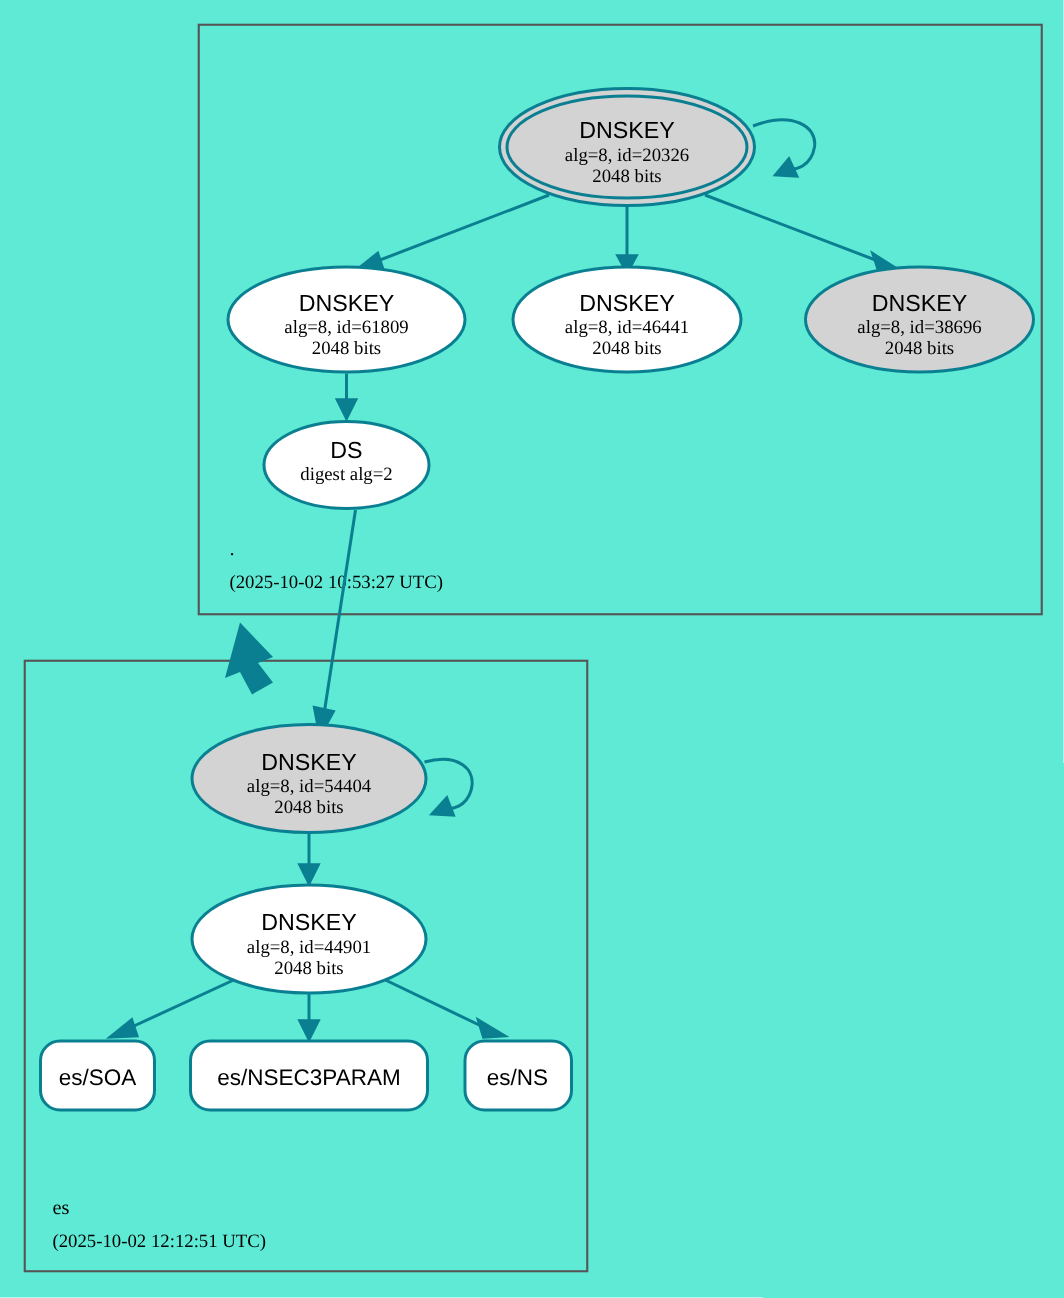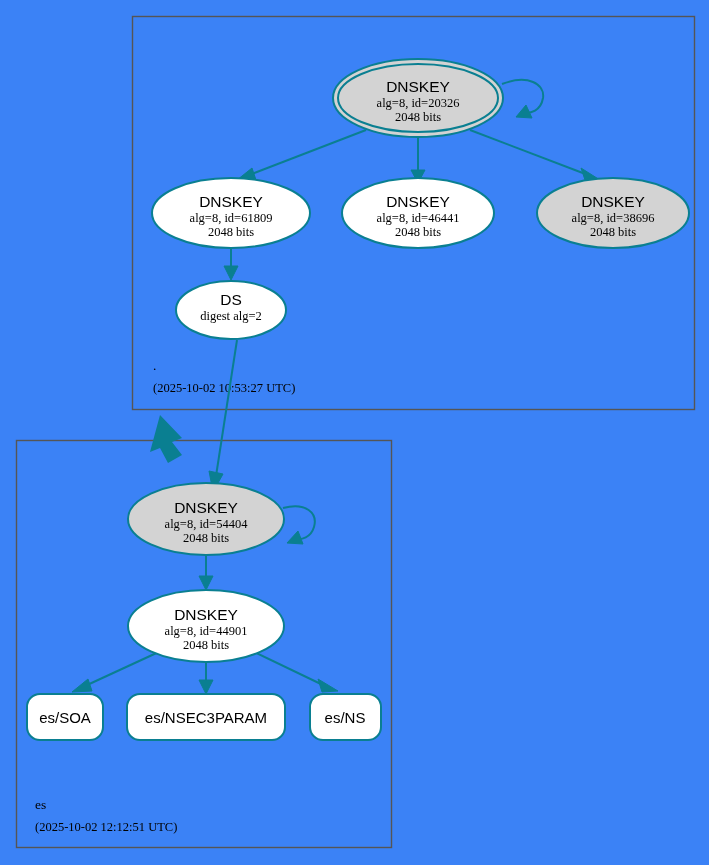--- a/index.html
+++ b/index.html
@@ -8,21 +8,21 @@
     padding: 0;
     background: #ffffff;
   }
   body {
     font-family: "Liberation Sans", sans-serif;
   }
   #canvas {
     position: relative;
     width: 709px;
     height: 865px;
-    background: #3b82f6;
+    background: #5eead4;
     overflow: hidden;
   }
   #graph-svg {
     position: absolute;
     left: 0;
     top: 0;
     width: 709px;
     height: 865px;
   }
   .zone-box {

